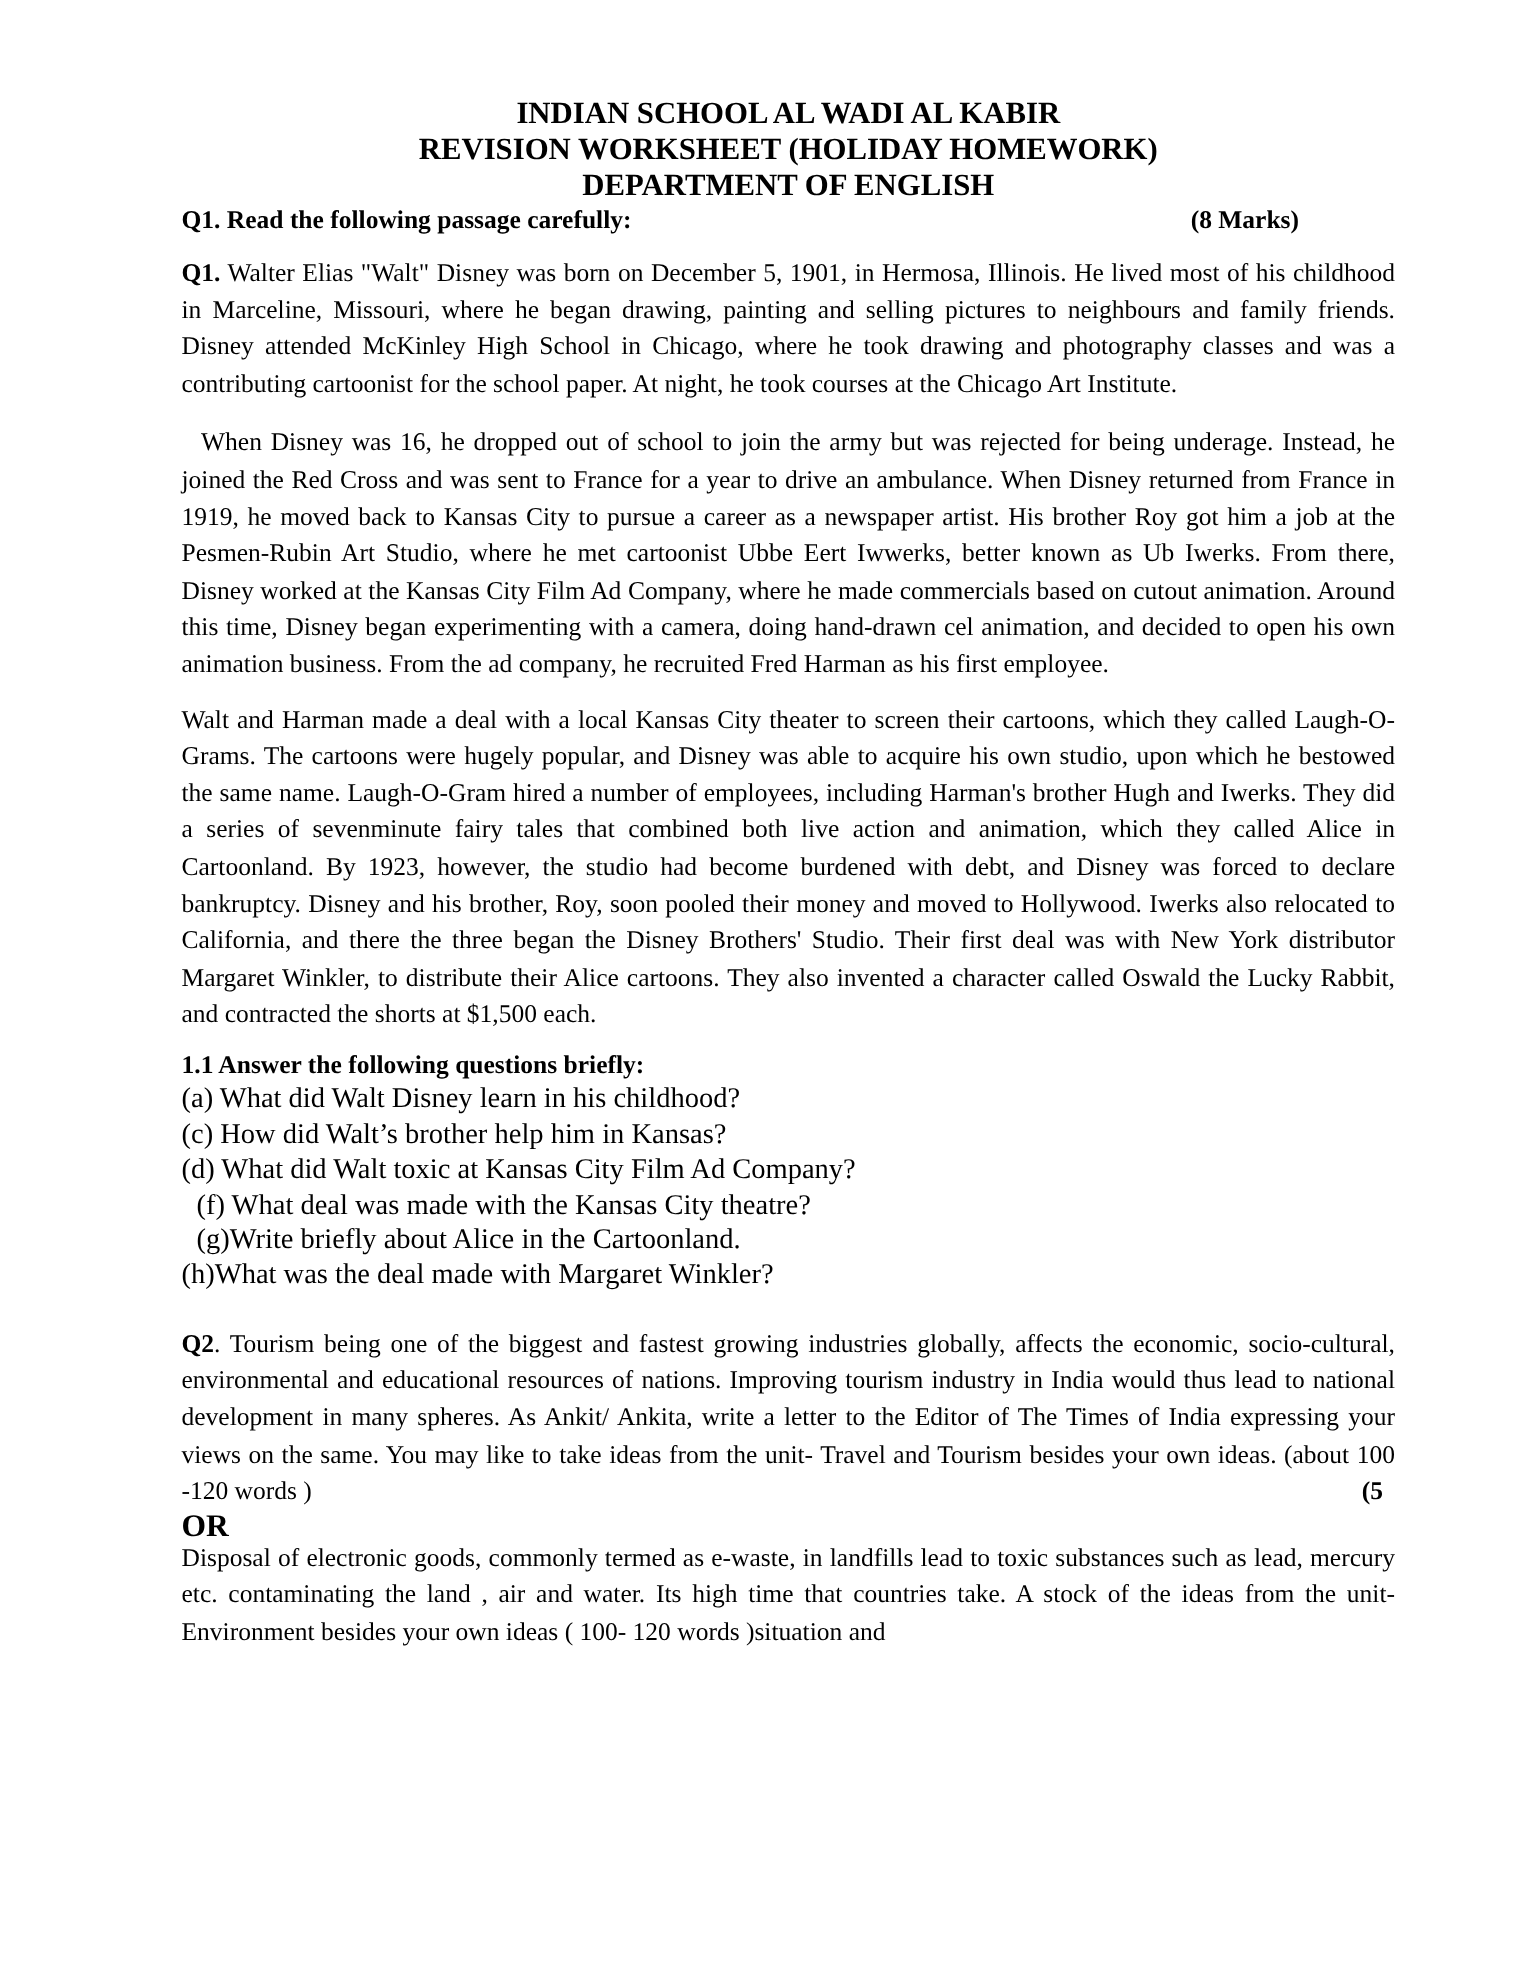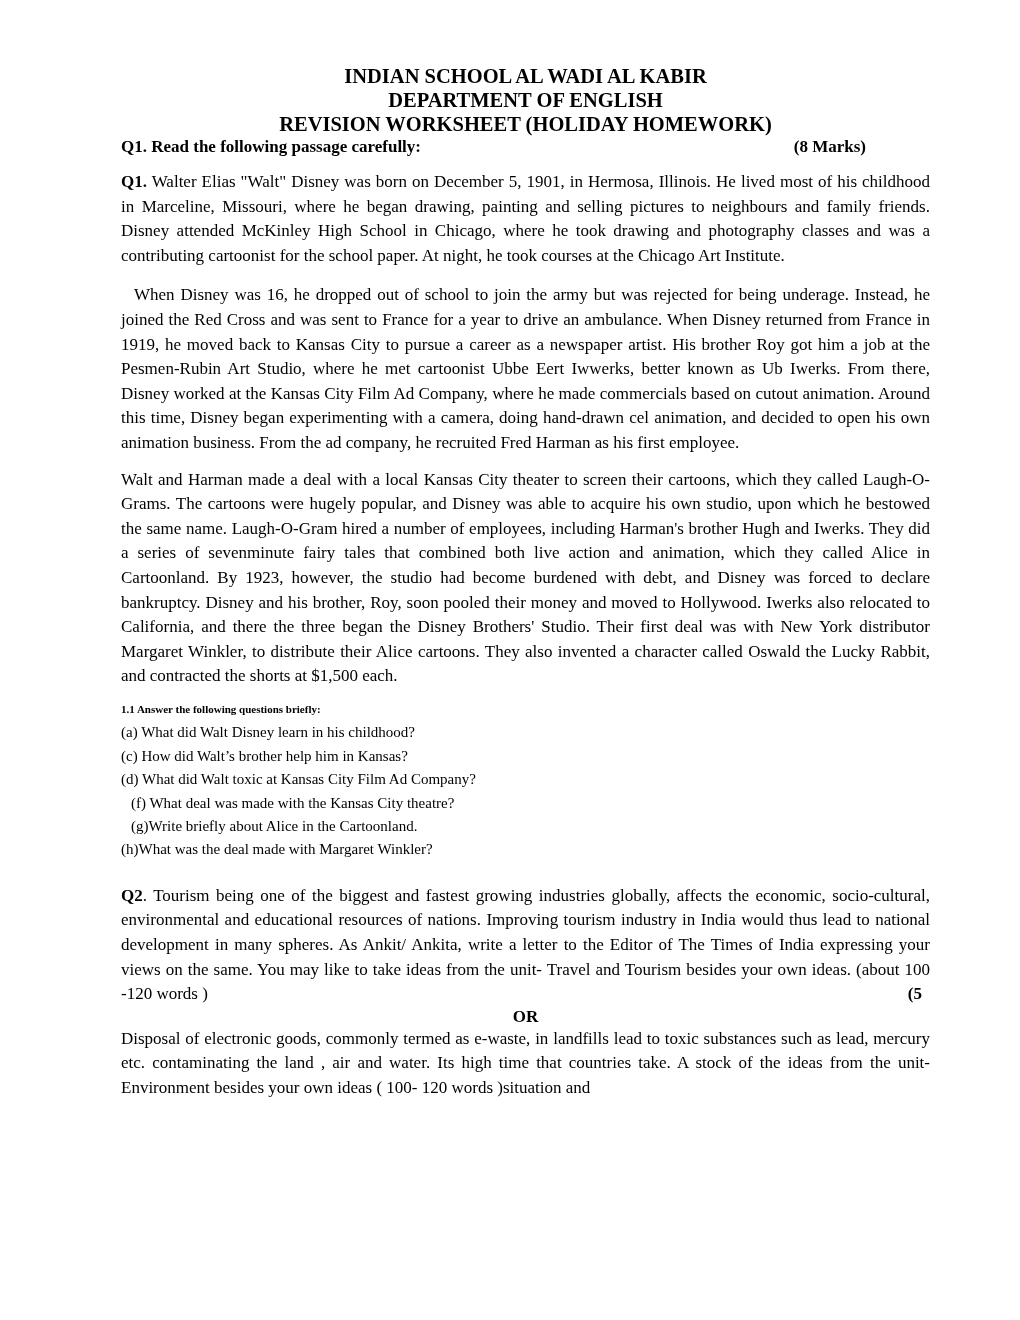--- a/index.html
+++ b/index.html
@@ -44,48 +44,47 @@
       line-height: 24.6px;
       text-align: justify;
       margin: 0;
     }
     .p1 { margin-top: 13px; }
     .p2 { margin-top: 15px; text-indent: 13px; }
     .p3 { margin-top: 12px; }
     .b { font-weight: bold; }
     .sub-heading {
       font-weight: bold;
-      font-size: 11px;
+      font-size: 17px;
       line-height: 23.5px;
       margin-top: 9px;
     }
     .qlist {
       margin: 0;
       padding: 0;
       list-style: none;
-      font-size: 15px;
+      font-size: 19px;
       line-height: 23.4px;
     }
     .qlist li.ind { padding-left: 10px; }
     .q2 { margin-top: 22px; }
     .q2 .marks-inline { float: right; font-weight: bold; padding-right: 8px; }
     .or {
-      text-align: center;
       font-weight: bold;
-      font-size: 17px;
+      font-size: 21px;
       line-height: 20px;
     }
   </style>
 </head>
 <body>
 
 <div class="page">
   <div class="hdr">INDIAN SCHOOL AL WADI AL KABIR</div>
+  <div class="hdr">REVISION WORKSHEET (HOLIDAY HOMEWORK)</div>
   <div class="hdr">DEPARTMENT OF ENGLISH</div>
-  <div class="hdr">REVISION WORKSHEET (HOLIDAY HOMEWORK)</div>
 
   <div class="q-title-row">
     <span>Q1. Read the following passage carefully:</span>
     <span class="marks">(8 Marks)</span>
   </div>
 
   <p class="para p1"><span class="b">Q1.</span><span> Walter Elias "Walt" Disney was born on December 5, 1901, in Hermosa, Illinois. He lived most of his childhood in Marceline, Missouri, where he began drawing, painting and selling pictures to neighbours and family friends. Disney attended McKinley High School in Chicago, where he took drawing and photography classes and was a contributing cartoonist for the school paper. At night, he took courses at the Chicago Art Institute.</span></p>
   <p class="para p2">When Disney was 16, he dropped out of school to join the army but was rejected for being underage. Instead, he joined the Red Cross and was sent to France for a year to drive an ambulance. When Disney returned from France in 1919, he moved back to Kansas City to pursue a career as a newspaper artist. His brother Roy got him a job at the Pesmen-Rubin Art Studio, where he met cartoonist Ubbe Eert Iwwerks, better known as Ub Iwerks. From there, Disney worked at the Kansas City Film Ad Company, where he made commercials based on cutout animation. Around this time, Disney began experimenting with a camera, doing hand-drawn cel animation, and decided to open his own animation business. From the ad company, he recruited Fred Harman as his first employee.</p>
   <p class="para p3">Walt and Harman made a deal with a local Kansas City theater to screen their cartoons, which they called Laugh-O-Grams. The cartoons were hugely popular, and Disney was able to acquire his own studio, upon which he bestowed the same name. Laugh-O-Gram hired a number of employees, including Harman's brother Hugh and Iwerks. They did a series of sevenminute fairy tales that combined both live action and animation, which they called Alice in Cartoonland. By 1923, however, the studio had become burdened with debt, and Disney was forced to declare bankruptcy. Disney and his brother, Roy, soon pooled their money and moved to Hollywood. Iwerks also relocated to California, and there the three began the Disney Brothers' Studio. Their first deal was with New York distributor Margaret Winkler, to distribute their Alice cartoons. They also invented a character called Oswald the Lucky Rabbit, and contracted the shorts at $1,500 each.</p>
 

